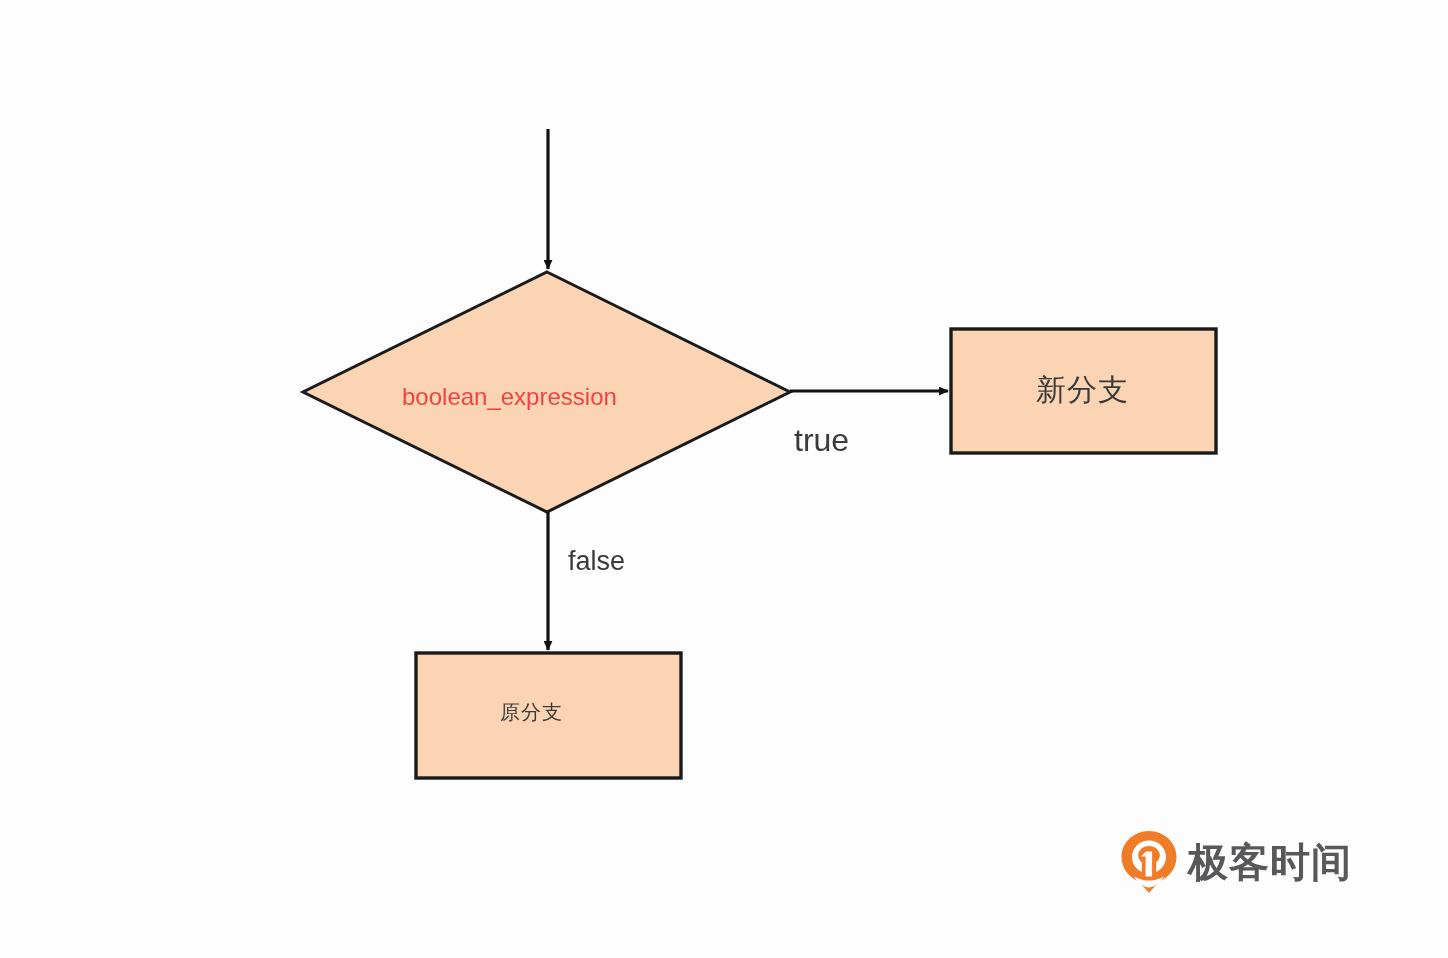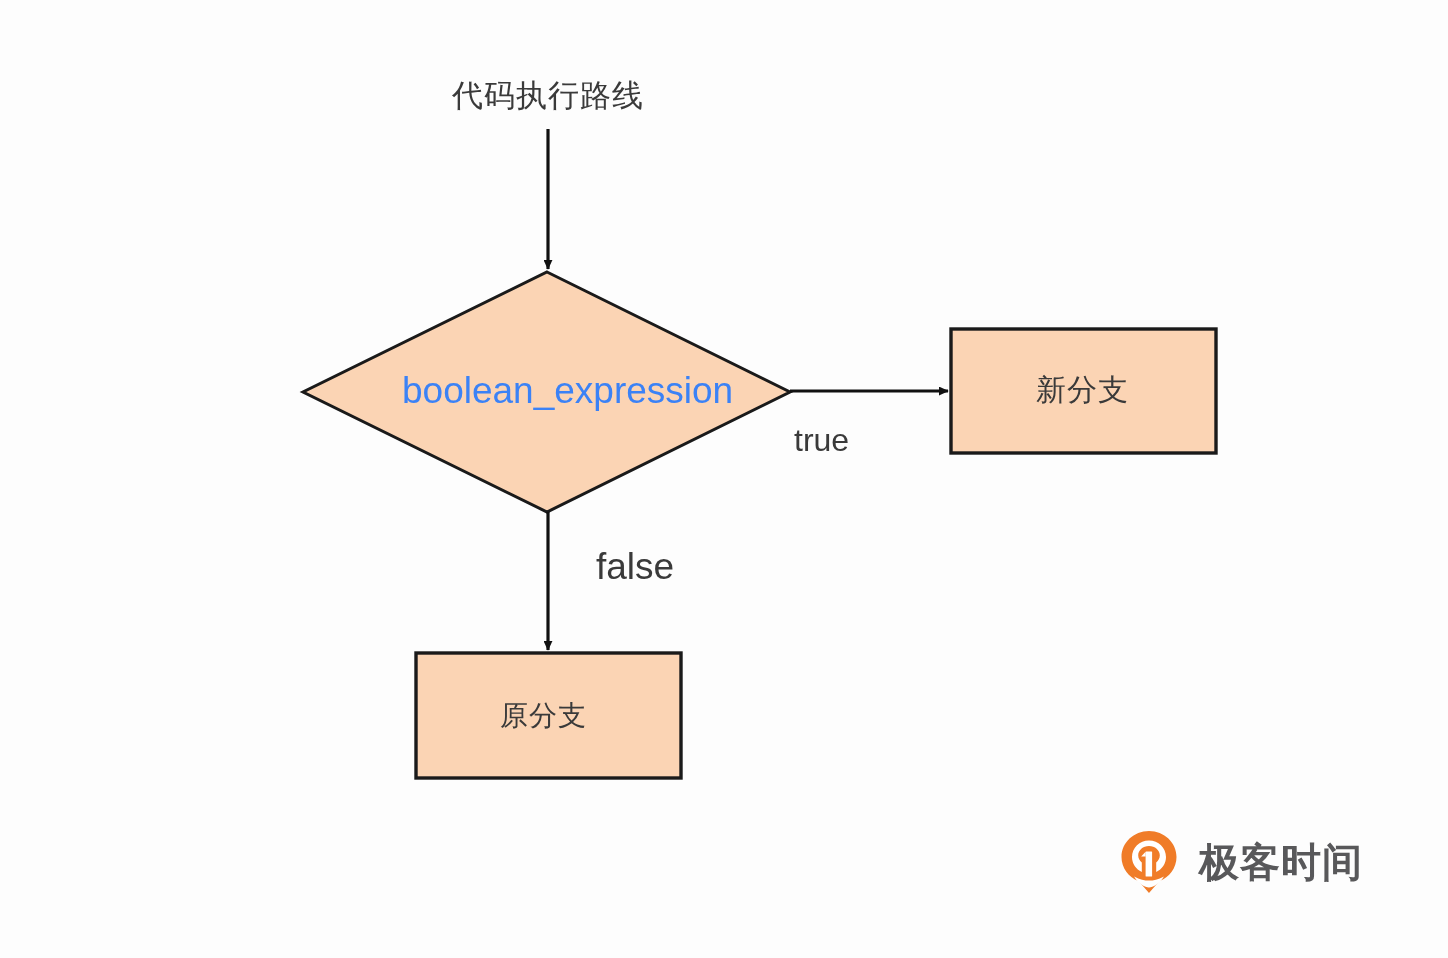--- a/index.html
+++ b/index.html
@@ -33,57 +33,56 @@
     line-height: 1;
   }
   #title-label {
     left: 452px;
     top: 80px;
     font-size: 31px;
     letter-spacing: 1px;
   }
   #diamond-label {
     left: 402px;
-    top: 372px;
-    font-size: 37px;
-    color: #3b82f6;
+    top: 385px;
+    font-size: 24px;
+    color: #ef4444;
   }
   #edge-true-label {
     left: 794px;
     top: 424px;
     font-size: 32px;
   }
   #edge-false-label {
     left: 568px;
     top: 548px;
-    font-size: 37px;
-    margin-left: 28px;
+    font-size: 27px;
   }
   #node-new-branch-label {
     left: 1036px;
     top: 375px;
     font-size: 30px;
     letter-spacing: 1px;
   }
   #node-old-branch-label {
     left: 500px;
     top: 702px;
-    font-size: 28px;
+    font-size: 20px;
     letter-spacing: 1px;
   }
 
   
   #watermark {
     position: absolute;
     left: 1120px;
     top: 827px;
     height: 70px;
     display: flex;
     align-items: center;
-    gap: 21px;
+    gap: 10px;
   }
   #watermark-mark {
     width: 58px;
     height: 64px;
     flex: 0 0 auto;
   }
   #watermark-text {
     font-size: 40px;
     font-weight: bold;
     color: #58585a;
@@ -109,21 +108,20 @@
 
     <line x1="790" y1="391" x2="948" y2="391" stroke="#111111" stroke-width="3.2" marker-end="url(#arrowhead)"></line>
 
     <line x1="548" y1="512" x2="548" y2="650" stroke="#111111" stroke-width="3.2" marker-end="url(#arrowhead)"></line>
 
     <rect x="951" y="329" width="265" height="124" fill="#fbd4b4" stroke="#1a1a1a" stroke-width="3.4"></rect>
 
     <rect x="416" y="653" width="265" height="125" fill="#fbd4b4" stroke="#1a1a1a" stroke-width="3.4"></rect>
   </svg>
 
-  <div class="lbl" id="title-label">代码执行路线</div>
 
   <div class="lbl" id="diamond-label">boolean_expression</div>
 
   <div class="lbl" id="edge-true-label">true</div>
 
   <div class="lbl" id="edge-false-label">false</div>
 
   <div class="lbl" id="node-new-branch-label">新分支</div>
 
   <div class="lbl" id="node-old-branch-label">原分支</div>

